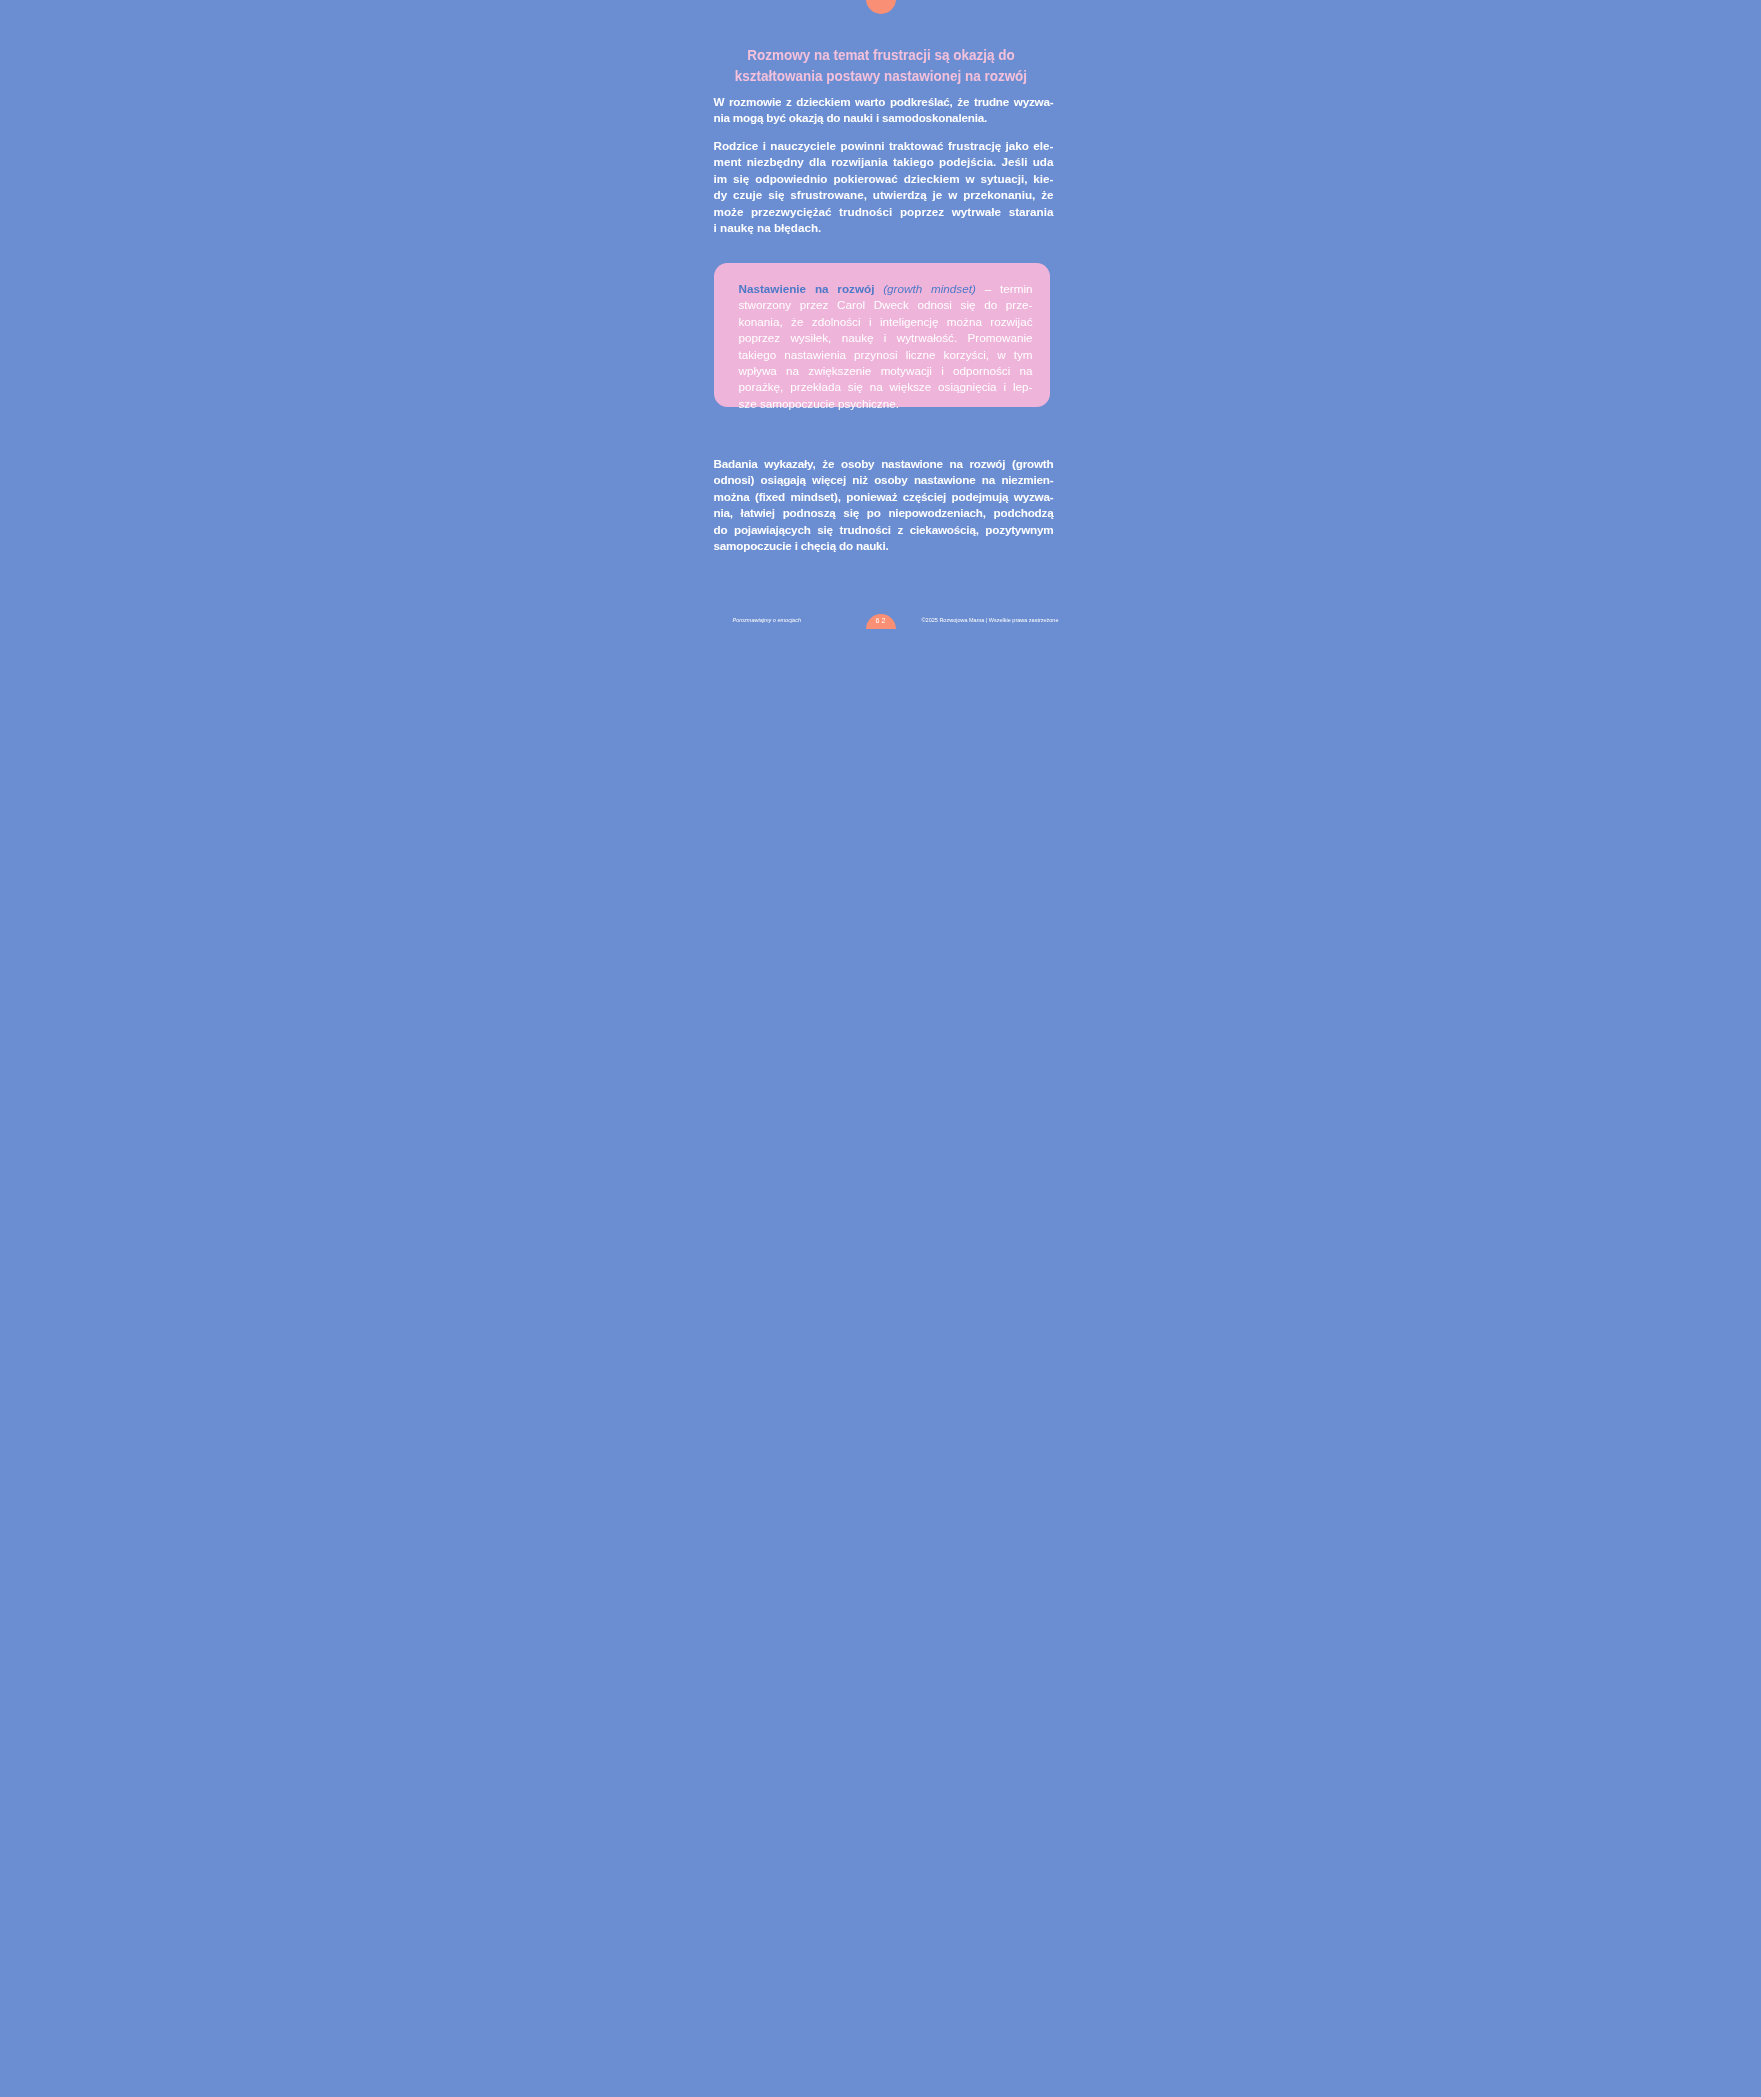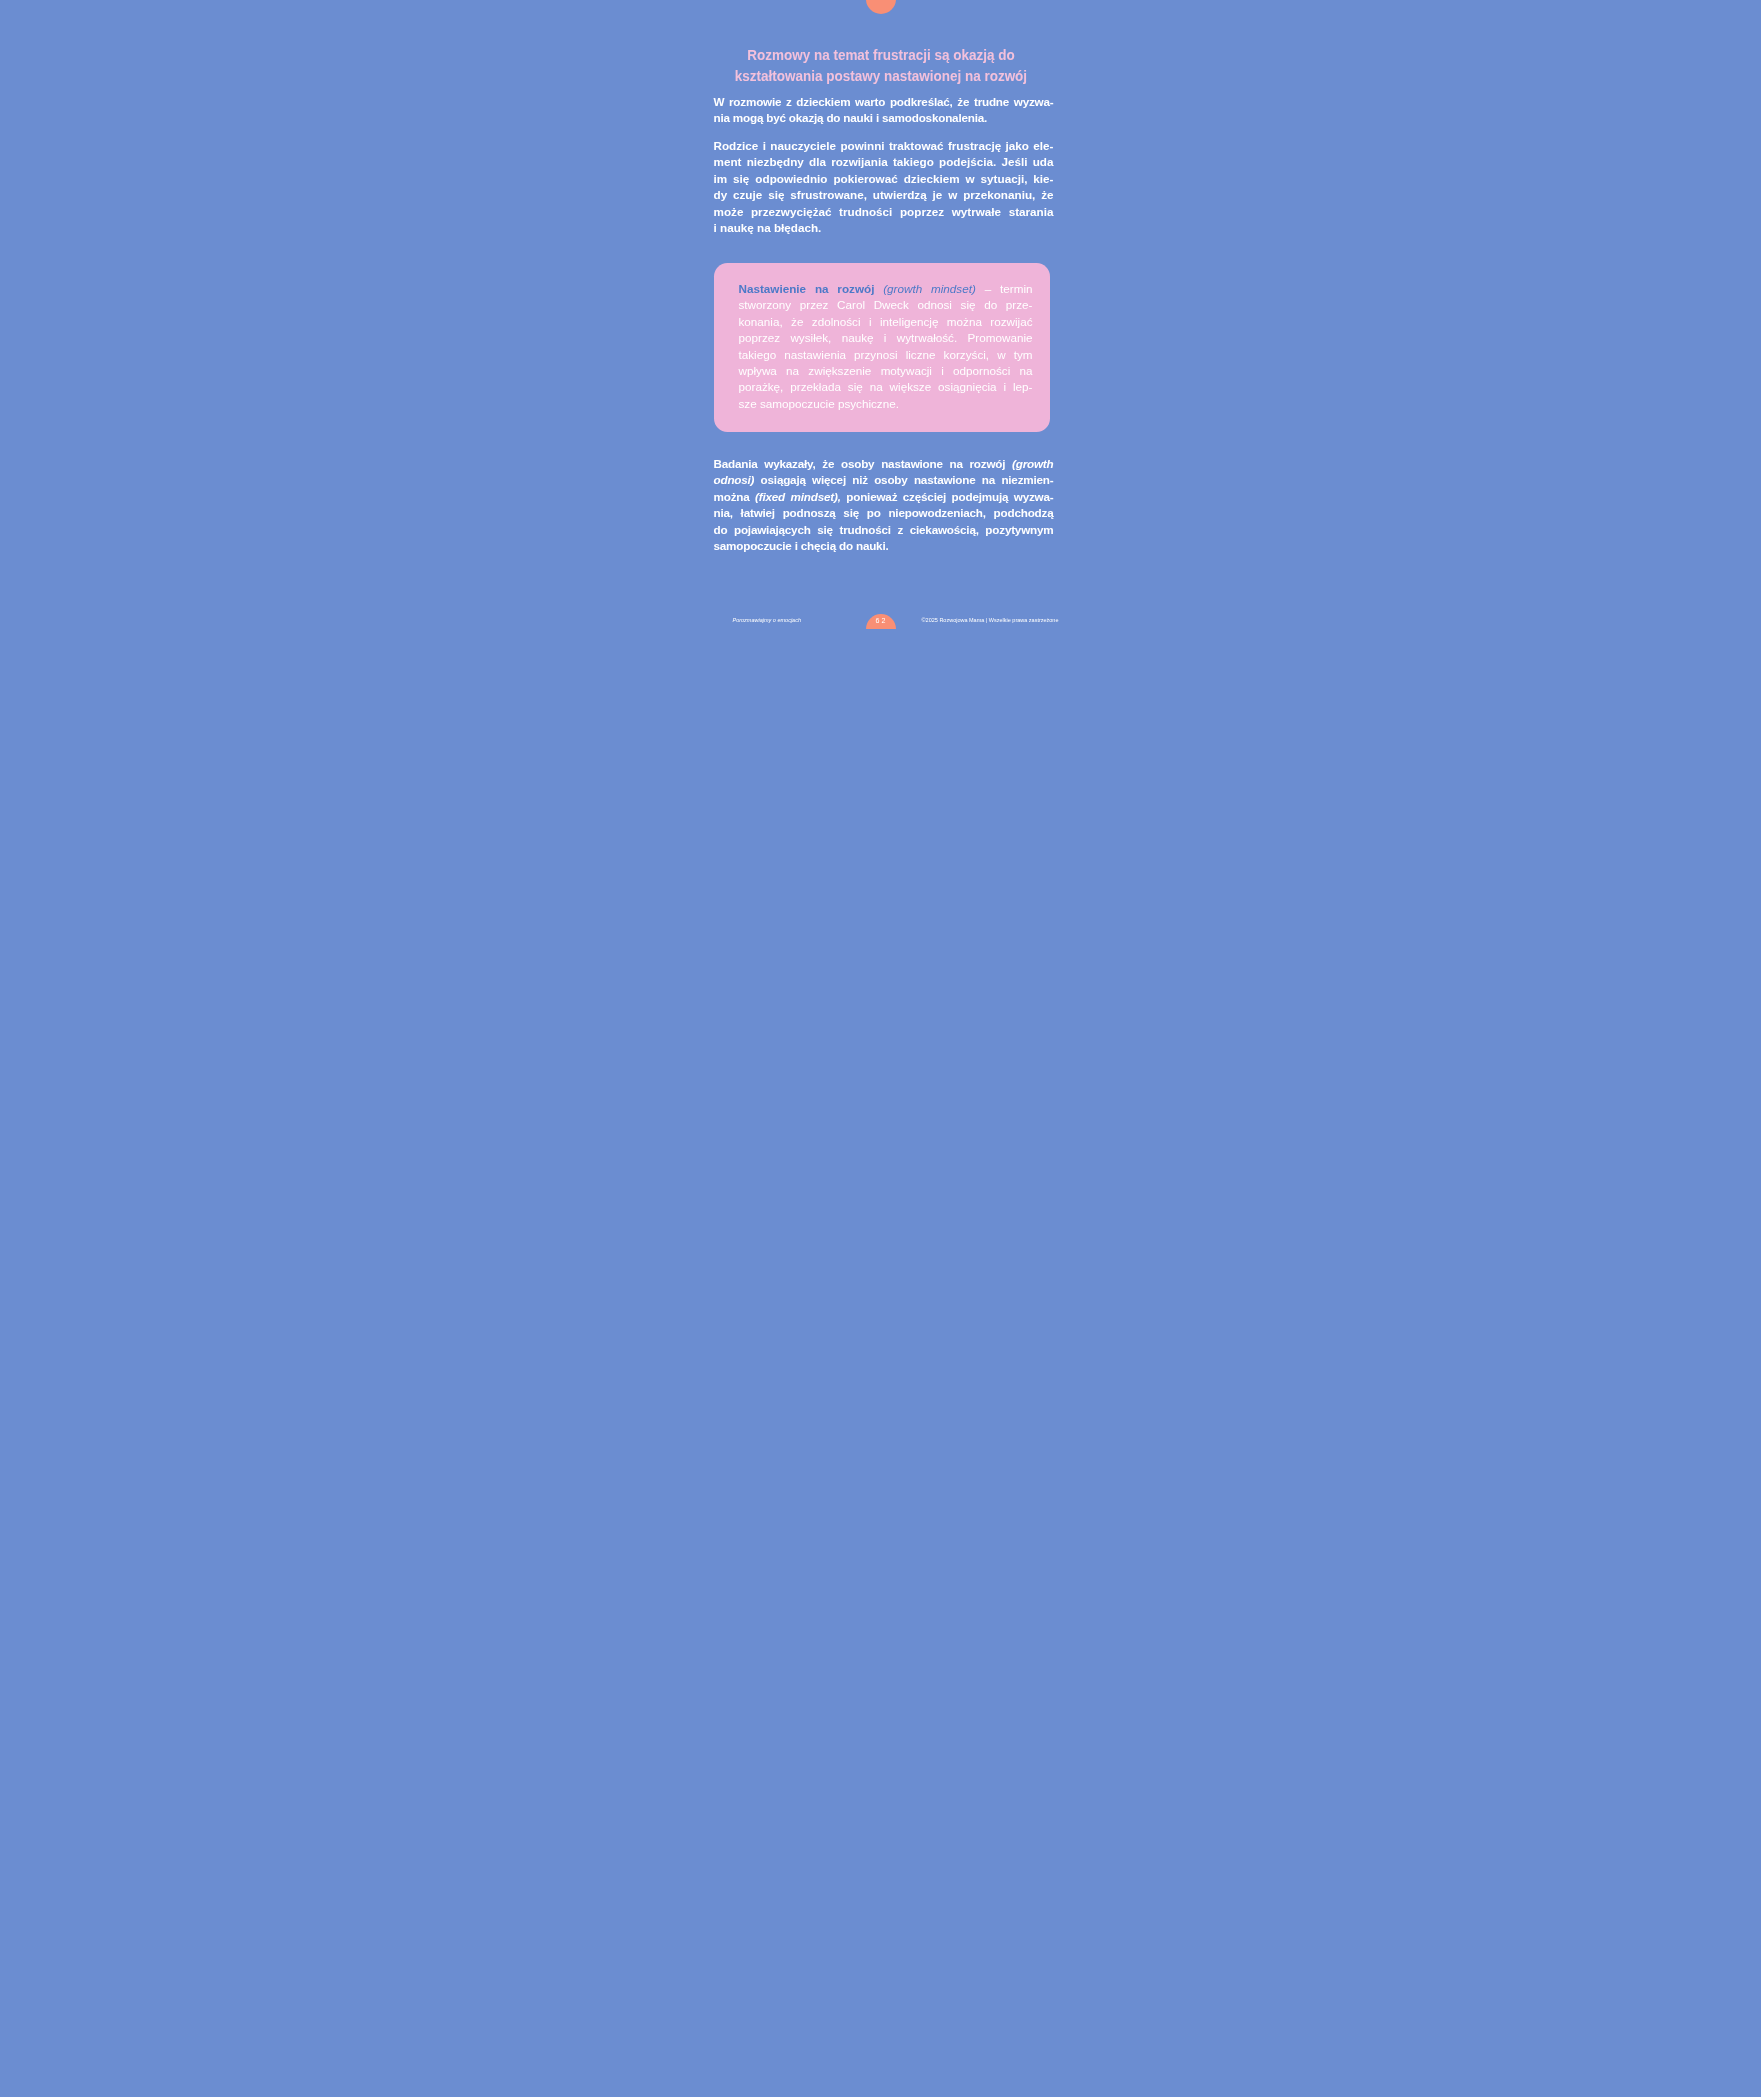--- a/index.html
+++ b/index.html
@@ -56,40 +56,40 @@
     line-height: 16.4px;
     font-weight: 700;
   }
   .para.semibold { font-weight: 700; letter-spacing: -0.2px; }
   .p1 { top: 94px; }
   .p2 { top: 138px; }
   .p3 { top: 456px; }
   .infobox {
     position: absolute;
     left: 53px; top: 263px;
-    width: 336px; height: 169px;
+    width: 336px; height: 144px;
     background: var(--box-pink, #efb4d9);
     border-radius: 13.4px;
     box-sizing: border-box;
     padding: 18px 17px 0 25px;
   }
   .boxtext {
     color: var(--text-white, #fff);
     font-size: 11.7px;
     line-height: 16.4px;
     font-weight: 400;
   }
   .tline {
     text-align: justify;
     text-align-last: justify;
     text-justify: inter-word;
   }
   .tline.last { text-align-last: left; }
   .s-n  { }
-  .s-i  { font-style: italic; }
+  .s-i  { }
   .s-bb { color: var(--accent-blue, #4c79c8); font-weight: 700; }
   .s-ib { color: var(--accent-blue, #4c79c8); font-style: italic; }
   .footer {
     position: absolute;
     left: 72px; top: 615px;
     width: 326px; height: 9.2px;
     display: flex;
     justify-content: space-between;
     align-items: center;
     color: var(--text-white, #fff);

